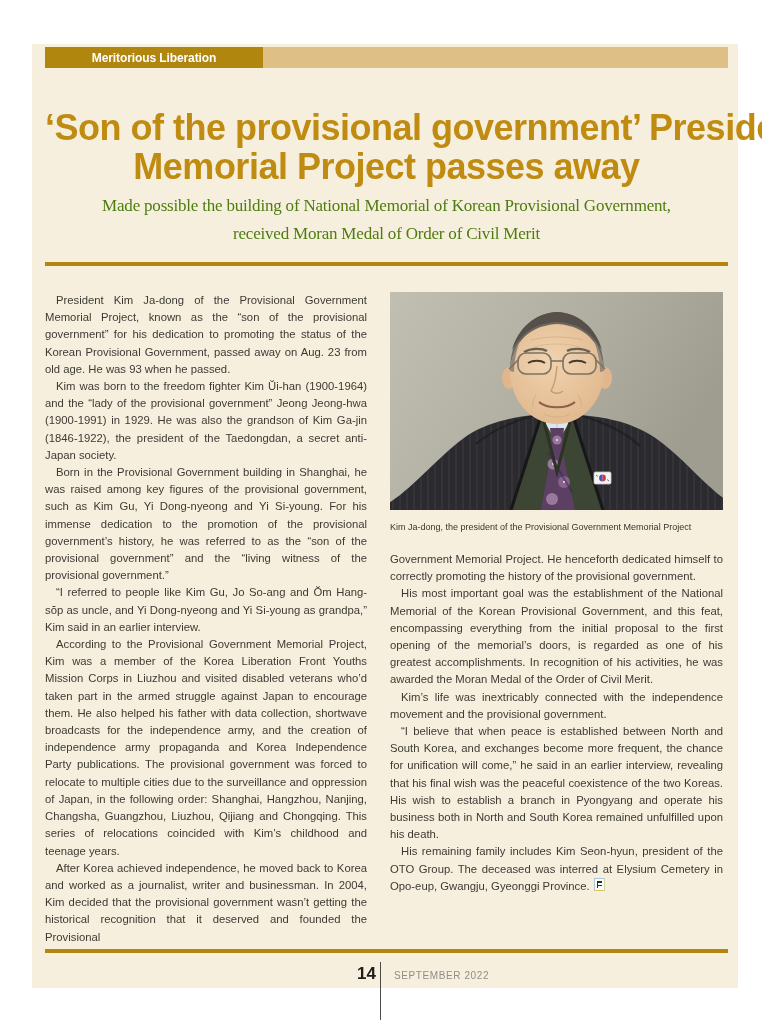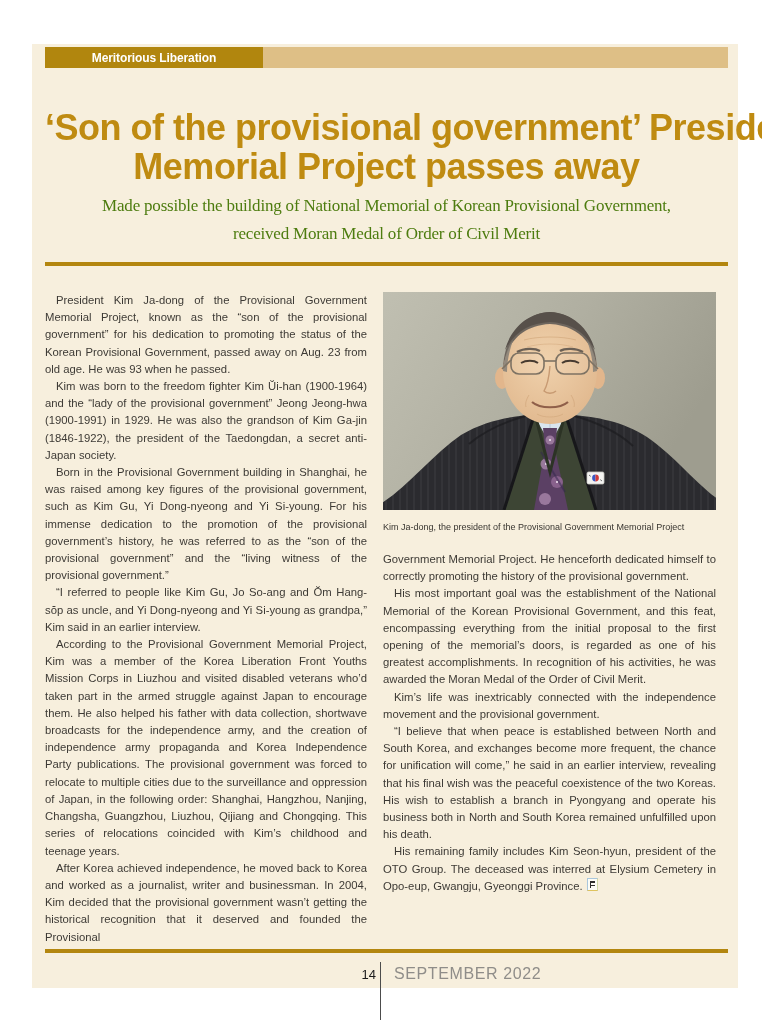--- a/index.html
+++ b/index.html
@@ -31,21 +31,21 @@
     margin:6px 10px 0 13px;text-align:center;
     font-family:"Liberation Serif","DejaVu Serif",serif;
     color:#4d7c0f;font-size:17px;line-height:28px;letter-spacing:-0.2px;
   }
   .subtitle div{white-space:nowrap;}
   
   .rule{background:#b3860f;height:4px;}
   .rule-top{margin:14px 10px 0 13px;}
   .rule-bottom{position:absolute;left:13px;right:10px;top:905px;}
   
-  .columns{display:flex;margin-top:26px;padding:0 10px 0 13px;gap:16px;}
+  .columns{display:flex;margin-top:26px;padding:0 10px 0 13px;gap:23px;}
   .col{color:#3d3a35;font-size:11.3px;line-height:17.2px;text-align:justify;}
   .col p{margin:0;text-indent:11px;}
   .col p.no-indent{text-indent:0;}
   .col-left{width:322px;}
   .col-right{width:333px;}
   
   .photo-block{margin:0 0 18px 0;}
   .photo{width:333px;height:218px;overflow:hidden;background:#aeae9f;}
   .photo svg{display:block;}
   .caption{
@@ -63,22 +63,22 @@
     border-left:1px solid #2e2e2e;border-top:1px solid #2e2e2e;
     background:repeating-linear-gradient(to bottom,#2e2e2e 0 1px,transparent 1px 3px);
   }
   
   .footer{
     position:absolute;left:0;top:921px;width:100%;height:18px;
     display:flex;align-items:center;
   }
   .footer-left{width:50%;text-align:right;padding-right:9px;box-sizing:border-box;}
   .footer-right{width:50%;text-align:left;padding-left:9px;box-sizing:border-box;}
-  .pagenum{font-size:13px;font-weight:normal;color:#1c1c1c;}
-  .issue{font-size:16px;color:#8f8d89;letter-spacing:0.6px;}
+  .pagenum{font-size:17px;font-weight:bold;color:#1c1c1c;}
+  .issue{font-size:10px;color:#8f8d89;letter-spacing:0.6px;}
   .fold-line{
     position:absolute;left:380px;top:962px;width:1px;height:58px;background:#4c4c4c;
   }
 </style>
 </head>
 <body>
 
 <div class="canvas">
   <div class="page">
 

